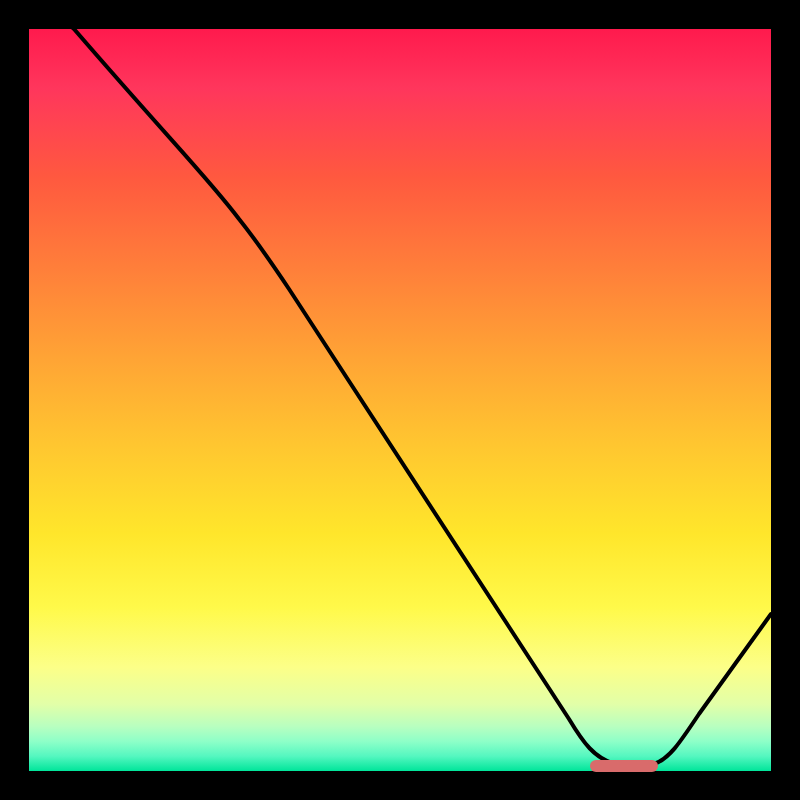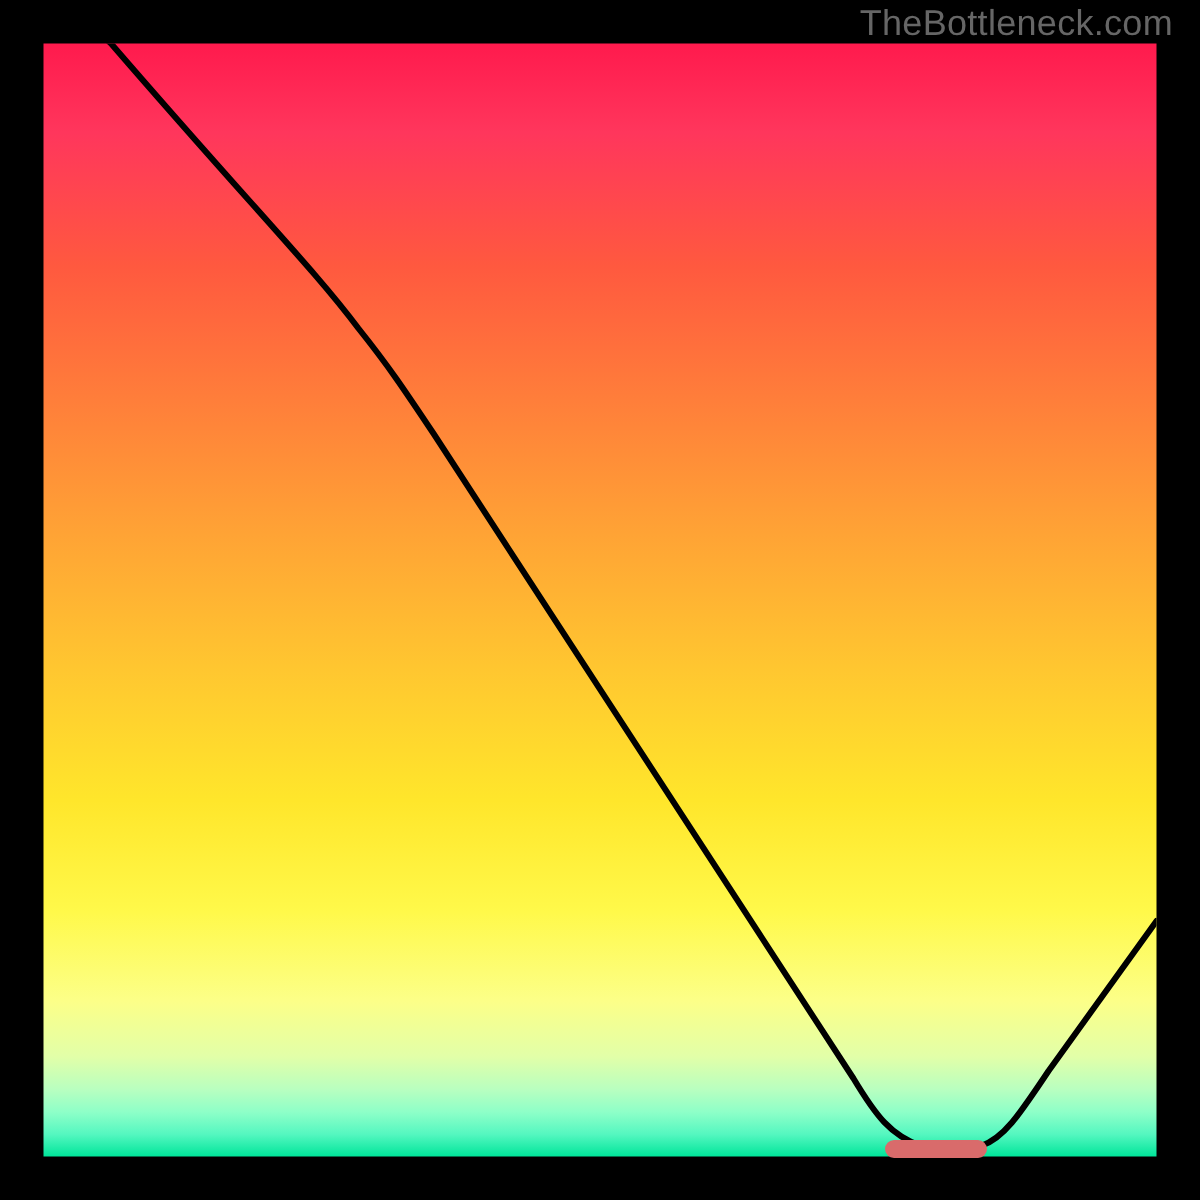--- a/index.html
+++ b/index.html
@@ -61,21 +61,20 @@
     position: absolute;
     height: 12px;
     border-radius: 6px;
     background: #d96b6b;
   }
 </style>
 </head>
 <body>
 
 <div class="container">
-  <div class="watermark">TheBottleneck.com</div>
 
   <div class="plot-area">
     <svg class="curve" viewBox="0 0 742 742" preserveAspectRatio="none">
       <path d="M 0 -40
                L 45 0
                C 140 110, 180 150, 210 190
                C 230 215, 240 230, 260 260
                L 540 690
                C 555 715, 565 728, 585 735
                L 625 735

